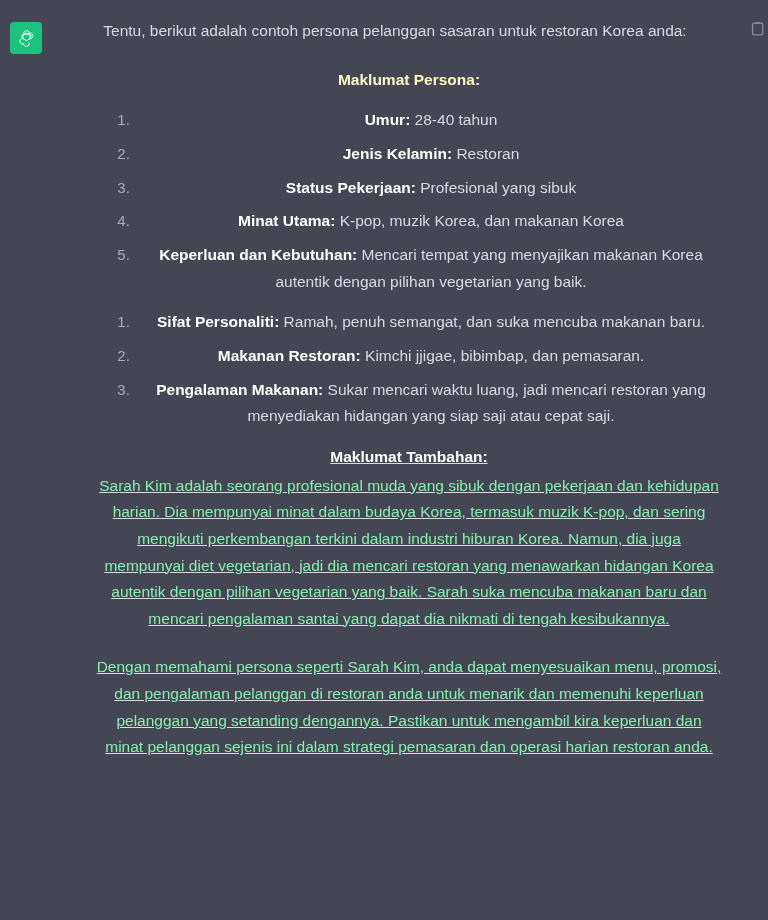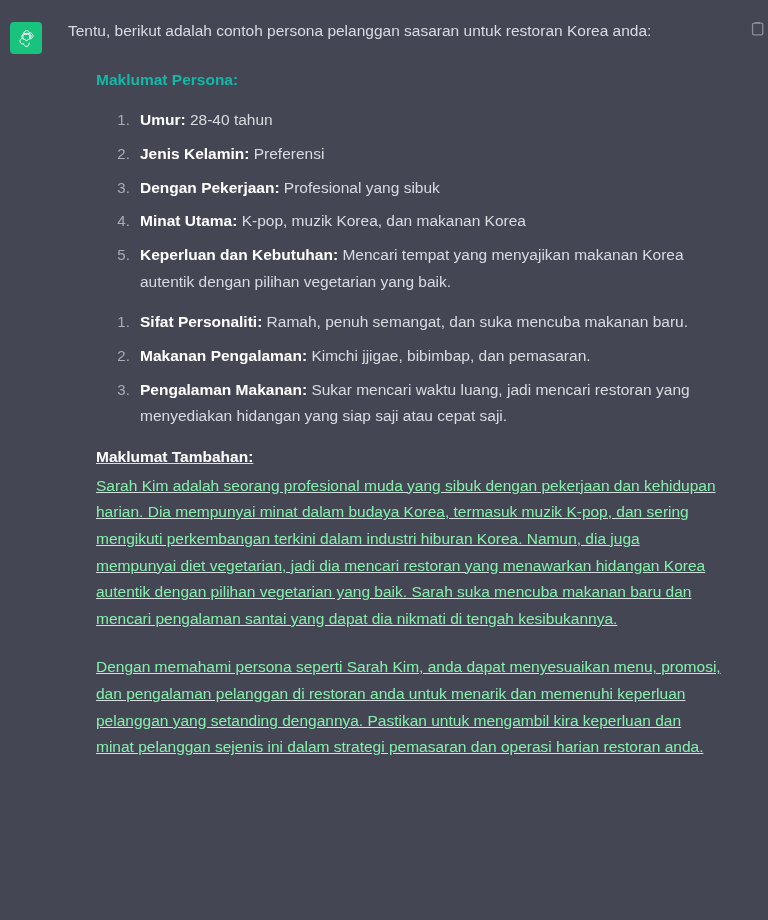--- a/index.html
+++ b/index.html
@@ -39,20 +39,21 @@
 
   .avatar svg { display: block; }
 
   .message-body {
     flex: 1;
     padding-left: 26px;
     padding-right: 46px;
     font-size: 15.5px;
     line-height: 1.72;
     color: #d9dbe0;
+    text-align: center;
   }
 
   .copy-btn {
     position: absolute;
     top: 20px;
     right: 0px;
     width: 18px;
     height: 20px;
     overflow: hidden;
     opacity: 0.55;
@@ -67,21 +68,21 @@
 
   p.heading-line {
     font-weight: bold;
     color: #ffffff;
     margin-left: 28px;
     margin-bottom: 22px;
   }
 
   p.section-head {
     font-weight: bold;
-    color: #14b8a6;
+    color: #fef9c3;
     margin-left: 28px;
     margin-top: 4px;
     margin-bottom: 14px;
   }
 
   ol.md-list {
     margin: 0 0 14px 0;
     padding-left: 46px;
     list-style-position: outside;
   }
@@ -139,30 +140,30 @@
 
   <div class="message-body">
 
     <p class="para lead">Tentu, berikut adalah contoh persona pelanggan sasaran untuk restoran Korea anda:</p>
 
 
     <p class="section-head">Maklumat Persona:</p>
 
     <ol class="md-list">
       <li><b>Umur:</b><span> 28-40 tahun</span></li>
-      <li><b>Jenis Kelamin:</b><span> Preferensi</span></li>
-      <li><b>Dengan Pekerjaan:</b><span> Profesional yang sibuk</span></li>
+      <li><b>Jenis Kelamin:</b><span> Restoran</span></li>
+      <li><b>Status Pekerjaan:</b><span> Profesional yang sibuk</span></li>
       <li><b>Minat Utama:</b><span> K-pop, muzik Korea, dan makanan Korea</span></li>
       <li><b>Keperluan dan Kebutuhan:</b><span> Mencari tempat yang menyajikan makanan Korea autentik dengan pilihan vegetarian yang baik.</span></li>
     </ol>
 
 
     <ol class="md-list">
       <li><b>Sifat Personaliti:</b><span> Ramah, penuh semangat, dan suka mencuba makanan baru.</span></li>
-      <li><b>Makanan Pengalaman:</b><span> Kimchi jjigae, bibimbap, dan pemasaran.</span></li>
+      <li><b>Makanan Restoran:</b><span> Kimchi jjigae, bibimbap, dan pemasaran.</span></li>
       <li><b>Pengalaman Makanan:</b><span> Sukar mencari waktu luang, jadi mencari restoran yang menyediakan hidangan yang siap saji atau cepat saji.</span></li>
     </ol>
 
     <div class="block-extra">
       <p class="body-head">Maklumat Tambahan:</p>
       <p class="body-para">Sarah Kim adalah seorang profesional muda yang sibuk dengan pekerjaan dan kehidupan harian. Dia mempunyai minat dalam budaya Korea, termasuk muzik K-pop, dan sering mengikuti perkembangan terkini dalam industri hiburan Korea. Namun, dia juga mempunyai diet vegetarian, jadi dia mencari restoran yang menawarkan hidangan Korea autentik dengan pilihan vegetarian yang baik. Sarah suka mencuba makanan baru dan mencari pengalaman santai yang dapat dia nikmati di tengah kesibukannya.</p>
       <p class="body-para">Dengan memahami persona seperti Sarah Kim, anda dapat menyesuaikan menu, promosi, dan pengalaman pelanggan di restoran anda untuk menarik dan memenuhi keperluan pelanggan yang setanding dengannya. Pastikan untuk mengambil kira keperluan dan minat pelanggan sejenis ini dalam strategi pemasaran dan operasi harian restoran anda.</p>
     </div>
 
   </div>

